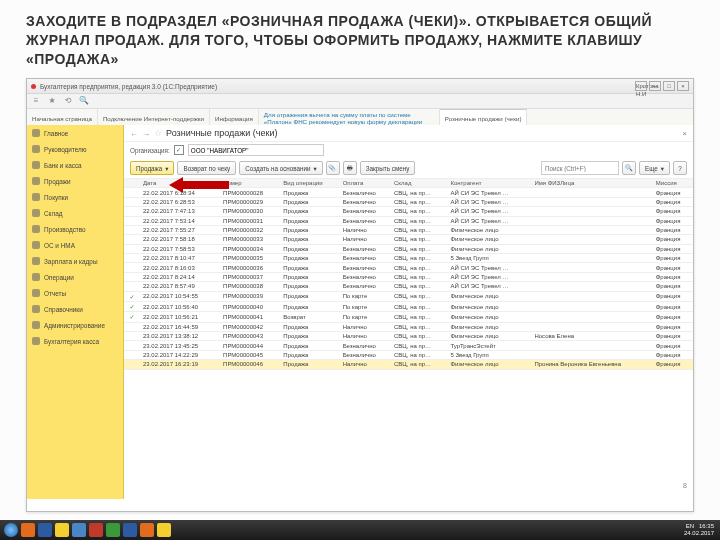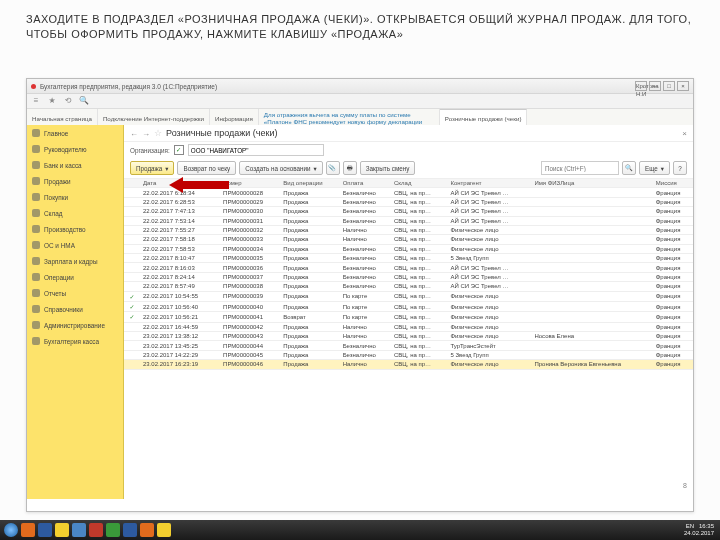--- a/index.html
+++ b/index.html
@@ -1,18 +1,18 @@
 <!DOCTYPE html>
 <html><head>
 <meta charset="utf-8">
 <style>
   html,body{margin:0;padding:0;font-family:Arial,Helvetica,sans-serif;background:#fff;color:#333}
   .slide{width:720px;height:540px;position:relative;overflow:hidden;background:#fcfcfc}
   .title-area{padding:12px 26px 6px 26px}
-  .title-text{font-size:11px;letter-spacing:.5px;font-weight:400;color:#333;line-height:1.35}
+  .title-text{font-size:14px;letter-spacing:.5px;font-weight:700;color:#333;line-height:1.35}
   .shot{position:absolute;left:26px;right:26px;top:78px;bottom:28px;border:1px solid #bbb;background:#fff;box-shadow:0 1px 3px rgba(0,0,0,.12)}
   
   .chrome{height:14px;background:linear-gradient(#f5f5f5,#e8e8e8);border-bottom:1px solid #d6d6d6;display:flex;align-items:center;font-size:6.5px;color:#555;padding:0 4px;gap:4px}
   .chrome .dot{width:5px;height:5px;border-radius:50%;background:#d33}
   .chrome .mini{margin-left:auto;display:flex;gap:2px}
   .chrome .mini span{width:10px;height:8px;border:1px solid #aaa;font-size:6px;text-align:center;line-height:8px}
   .toolbar{height:14px;background:#f3f3f3;border-bottom:1px solid #ddd;display:flex;align-items:center;padding:0 4px;gap:6px}
   .toolbar span{width:10px;height:10px;font-size:8px;color:#888;text-align:center}
   
   .tabs{height:18px;background:#f7f7f4;border-bottom:1px solid #ddd;display:flex;align-items:center;font-size:6.2px;color:#555}

